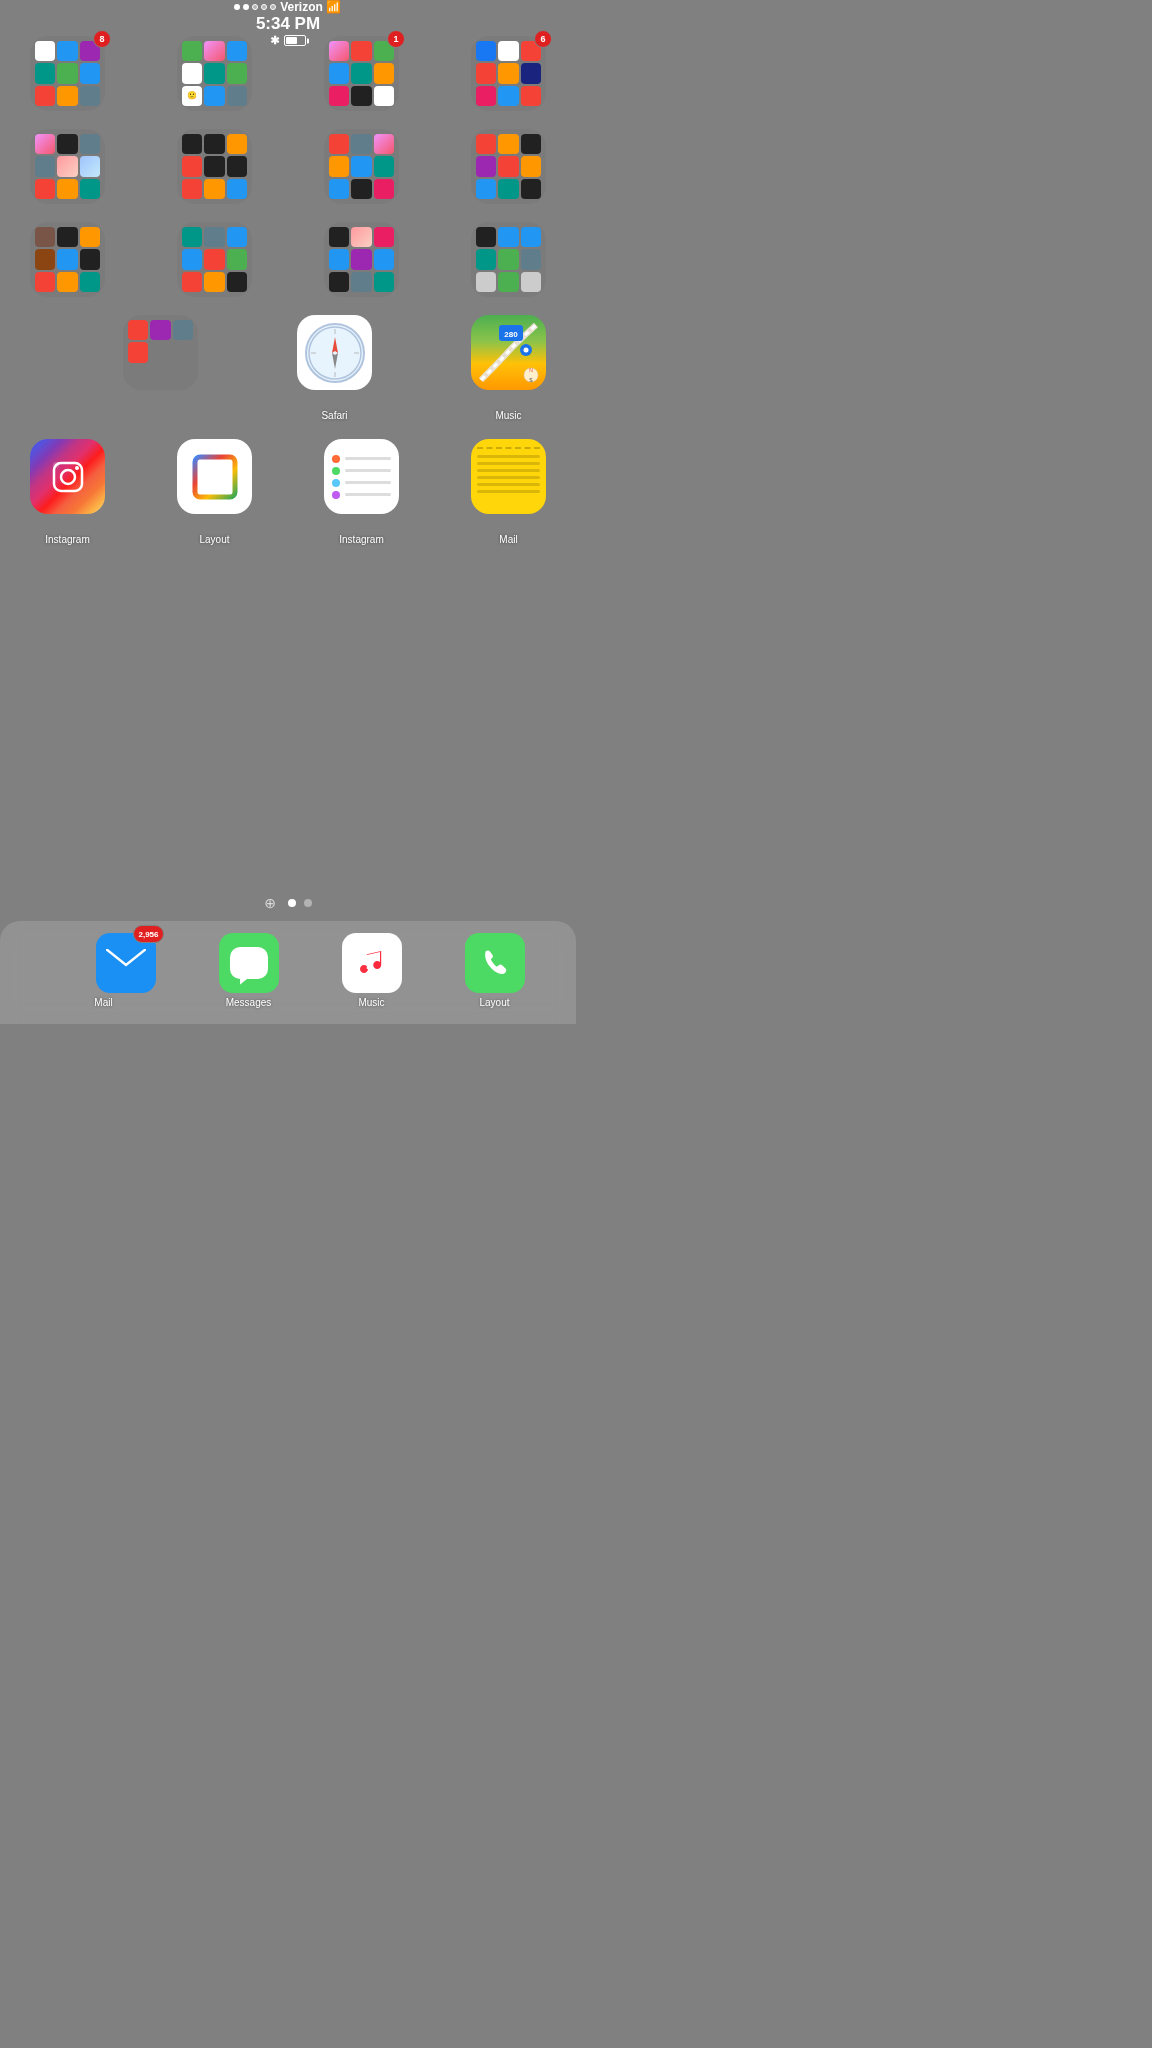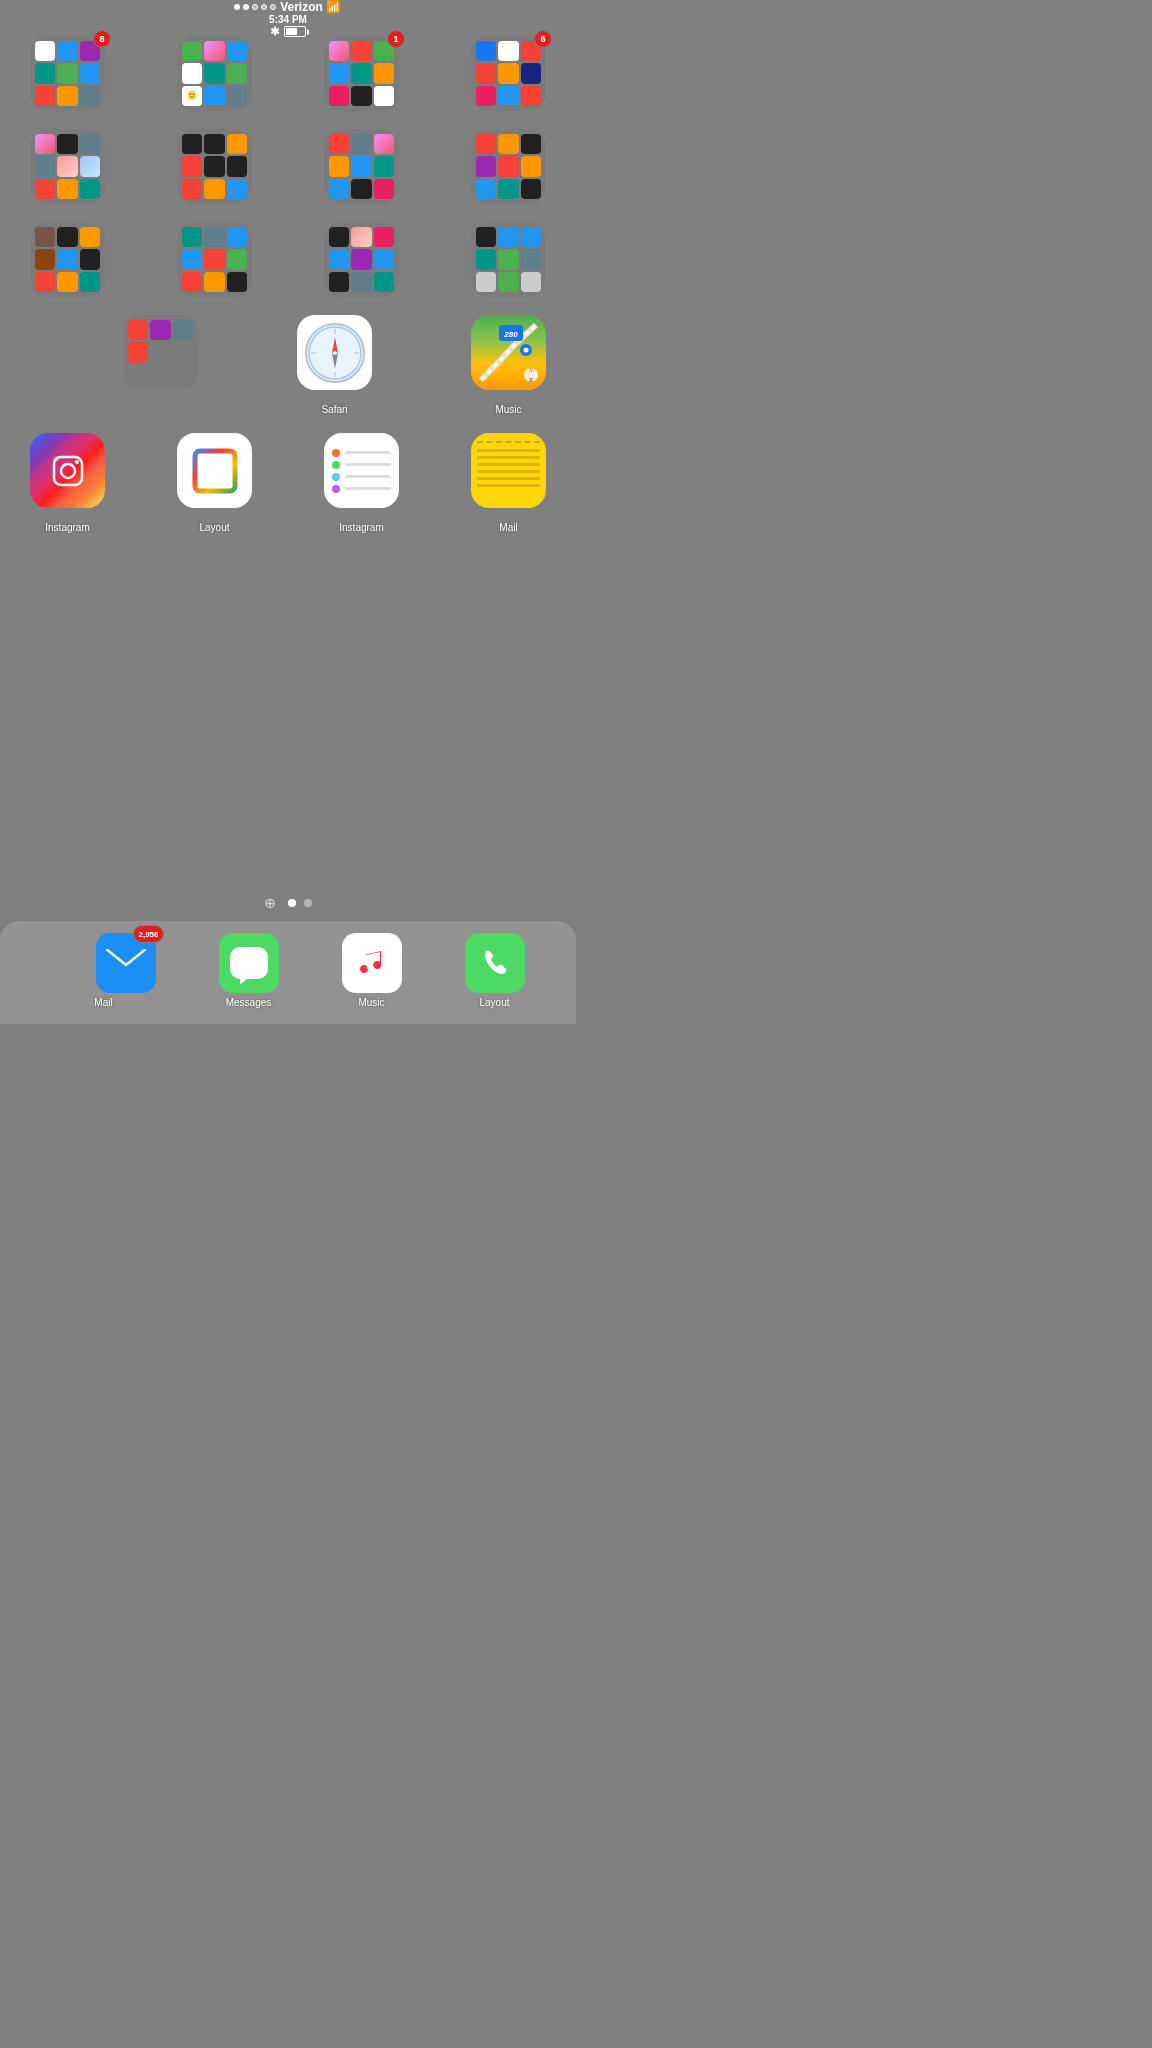--- a/index.html
+++ b/index.html
@@ -18,21 +18,21 @@
       display: flex;
       align-items: center;
       justify-content: space-between;
       padding: 0 12px;
       color: white;
       font-size: 12px;
       font-weight: 600;
       flex-direction: column;
     }
     .status-left { display: flex; align-items: center; gap: 4px; }
-    .status-center { font-size: 10px; font-weight: 600; }
+    .status-center { font-size: 17px; font-weight: 600; }
     .status-right { display: flex; align-items: center; gap: 4px; }
 
     
     .signal-dots { display: flex; gap: 3px; }
     .signal-dot {
       width: 6px; height: 6px; border-radius: 50%;
     }
     .dot-filled { background: white; }
     .dot-empty { background: rgba(255,255,255,0.4); border: 1px solid white; }
 
@@ -118,21 +118,21 @@
       width: 75px; height: 75px;
       border-radius: 18px;
       display: flex; align-items: center; justify-content: center;
       font-size: 32px;
       overflow: hidden;
       position: relative;
     }
     .app-label {
       color: white;
       font-size: 10px;
-      margin-top: 14px;
+      margin-top: 20px;
       text-shadow: 0 0 3px rgba(0,0,0,0.5);
       text-align: center;
     }
 
     
     .dock-area {
       position: absolute;
       bottom: 0; left: 0; right: 0;
     }
 
@@ -517,21 +517,21 @@
 
             <polygon points="28,12 31,28 28,26 25,28" fill="#e74c3c"></polygon>
             <polygon points="28,44 31,28 28,30 25,28" fill="#888"></polygon>
           </svg>
         </div>
       </div>
       <span class="app-label">Safari</span>
     </div>
 
     <div class="app-icon-wrapper">
-      <div class="app-icon" style="background:linear-gradient(to bottom, #4caf50 0%, #8bc34a 35%, #ffc107 65%, #ff9800 100%); position:relative; overflow:hidden;font-style:italic;">
+      <div class="app-icon" style="background:linear-gradient(to bottom, #4caf50 0%, #8bc34a 35%, #ffc107 65%, #ff9800 100%); position:relative; overflow:hidden;">
         <svg width="75" height="75" viewBox="0 0 75 75" style="position:absolute;top:0;left:0;">
 
           <path d="M10 65 Q30 45 37 37 Q44 29 65 10" stroke="#e8e0d0" stroke-width="6" fill="none"></path>
           <path d="M10 65 Q30 45 37 37 Q44 29 65 10" stroke="white" stroke-width="3" fill="none" stroke-dasharray="5,4"></path>
 
           <rect x="28" y="10" width="24" height="16" rx="3" fill="#1a73e8"></rect>
           <text x="40" y="22" font-size="8" fill="white" text-anchor="middle" font-weight="bold">280</text>
 
           <circle cx="55" cy="35" r="6" fill="#1a73e8"></circle>
           <circle cx="55" cy="35" r="2.5" fill="white"></circle>

